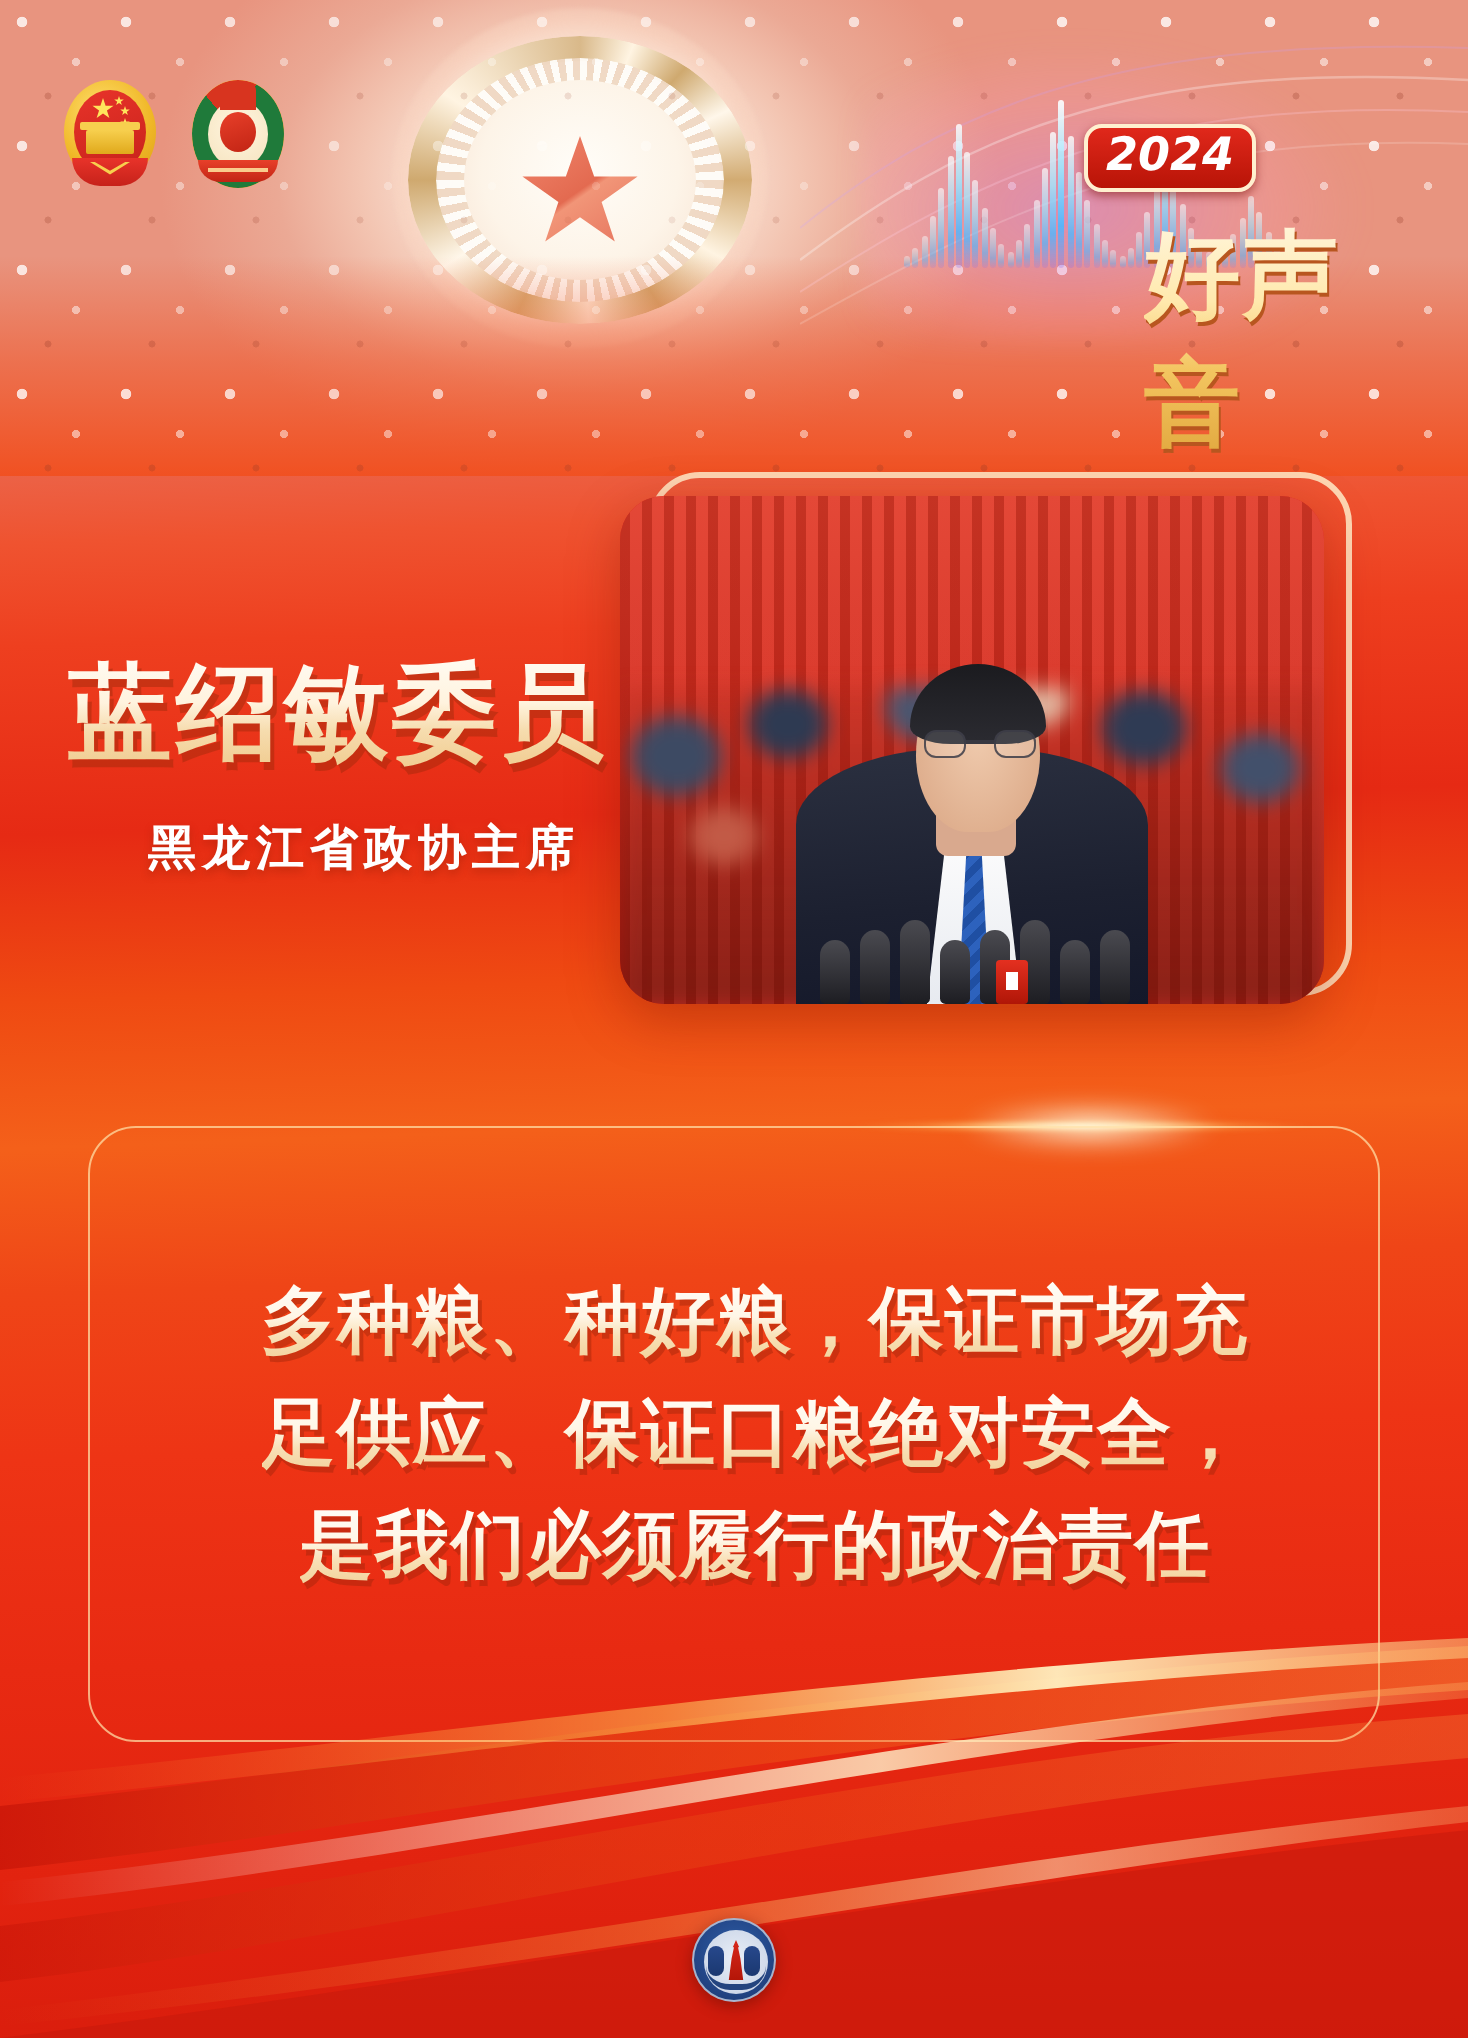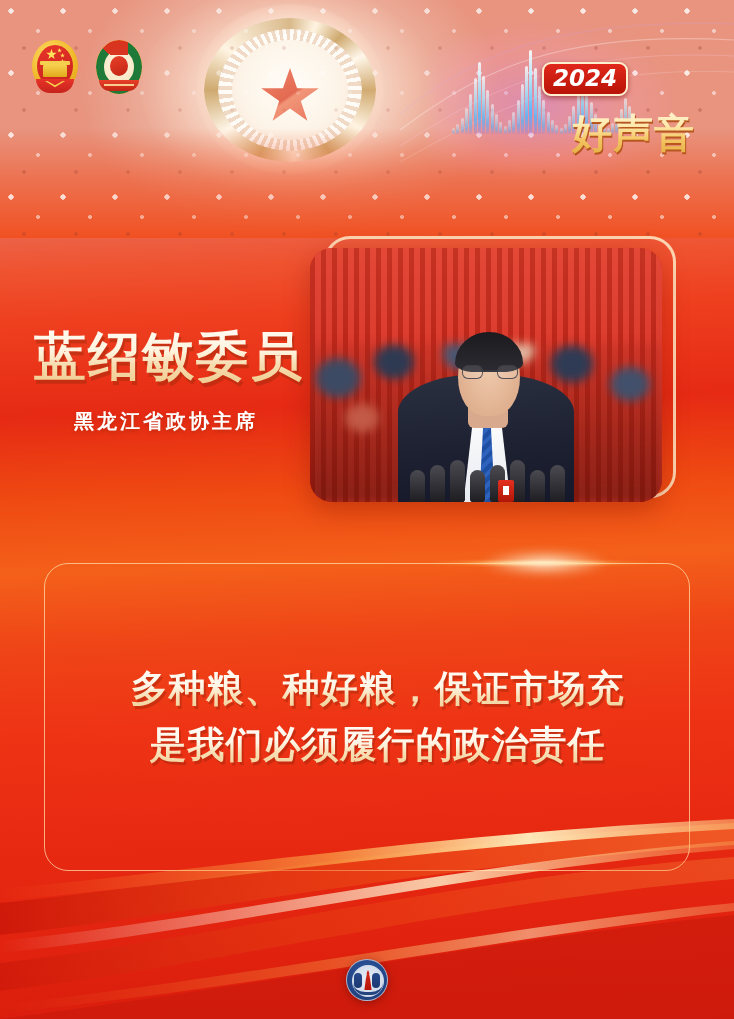--- a/index.html
+++ b/index.html
@@ -196,21 +196,21 @@
     border-radius: 9px;
     color: #fff;
     font-size: 23px; font-weight: 700; font-style: italic;
     padding: 1px 9px 3px;
     letter-spacing: 0px;
     box-shadow: 0 2px 5px rgba(120,10,0,.5);
     font-family: "DejaVu Sans", sans-serif;
   }
   .logo-row2 {
     position: absolute; left: 40px; top: 44px;
-    font-size: 40px; font-weight: 700; letter-spacing: 1px;
+    font-size: 48px; font-weight: 700; letter-spacing: 1px;
     font-family: "DejaVu Sans", "Liberation Sans", sans-serif;
     background: linear-gradient(180deg, #fff6df 0%, #ffe9ad 35%, #f3c560 62%, #e0a53b 100%);
     -webkit-background-clip: text; background-clip: text; color: transparent;
     filter: drop-shadow(1px 2px 0 #b8561f);
   }
 
   
   .photo-frame-back {
     position: absolute; left: 324px; top: 236px; width: 352px; height: 262px;
     border: 3px solid rgba(255,226,190,.92);
@@ -301,21 +301,21 @@
   .name {
     position: absolute; left: 34px; top: 322px;
     font-size: 52px; font-weight: 700; letter-spacing: 2px;
     font-family: "DejaVu Sans", "Liberation Sans", sans-serif;
     background: linear-gradient(180deg, #fffdf8 0%, #fff3de 42%, #f6dcae 62%, #eec583 100%);
     -webkit-background-clip: text; background-clip: text; color: transparent;
     filter: drop-shadow(2px 4px 0 rgba(150,40,10,.42));
   }
   .role {
     position: absolute; left: 74px; top: 408px;
-    font-size: 20px; font-weight: 700; letter-spacing: 3px; color: #fff;
+    font-size: 24px; font-weight: 700; letter-spacing: 3px; color: #fff;
     font-family: "DejaVu Sans", "Liberation Sans", sans-serif;
     text-shadow: 0 2px 4px rgba(140,30,0,.4);
   }
 
   
   .quote-box {
     position: absolute; left: 44px; top: 563px; width: 646px; height: 308px;
     border: 1.6px solid rgba(255,226,170,.72);
     border-radius: 24px;
   }
@@ -510,20 +510,21 @@
     <div class="ph-badge"></div>
   </div>
 
   <div class="name">蓝绍敏委员</div>
   <div class="role">黑龙江省政协主席</div>
 
   <div class="flare"></div>
   <div class="quote-box"></div>
   <div class="quote">
     <div class="qline">多种粮、种好粮，保证市场充</div>
+    <div class="qline">足供应、保证口粮绝对安全，</div>
     <div class="qline">是我们必须履行的政治责任</div>
   </div>
 
   <div class="ribbons">
     <svg width="734" height="200" viewBox="0 0 734 200" preserveAspectRatio="none">
       <defs>
         <linearGradient id="rb1" x1="0" y1="0" x2="1" y2="0">
           <stop offset="0%" stop-color="#ff8a2a" stop-opacity="0"></stop>
           <stop offset="45%" stop-color="#ffc257" stop-opacity=".55"></stop>
           <stop offset="72%" stop-color="#fff0c0" stop-opacity=".95"></stop>

